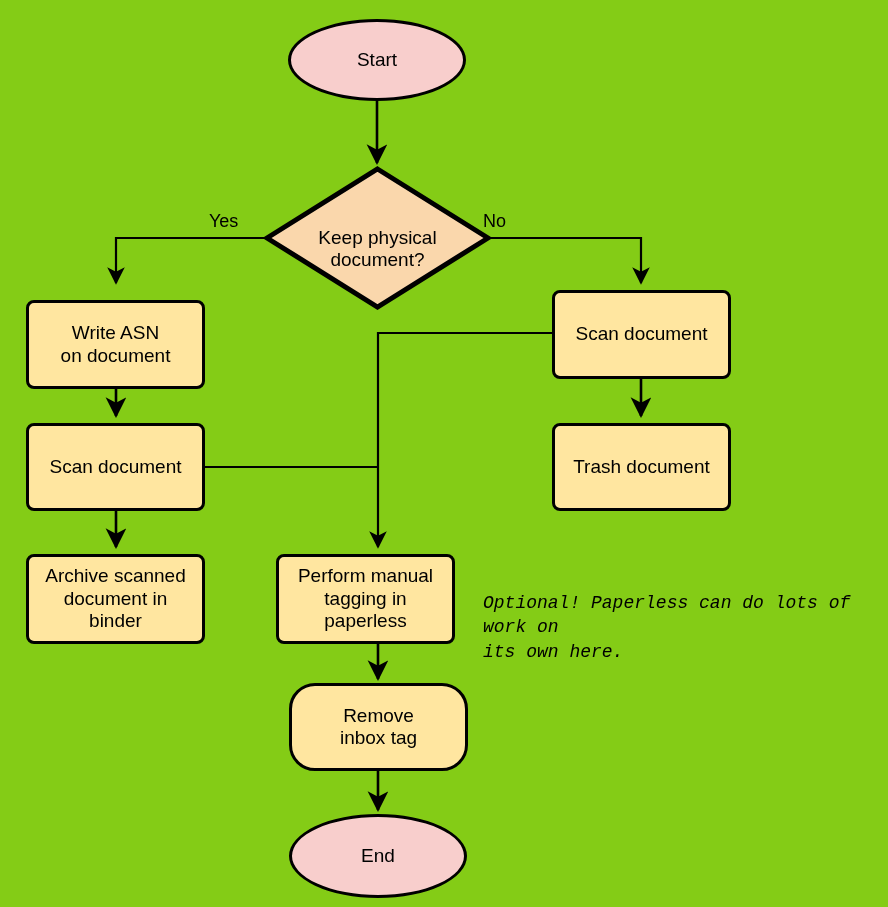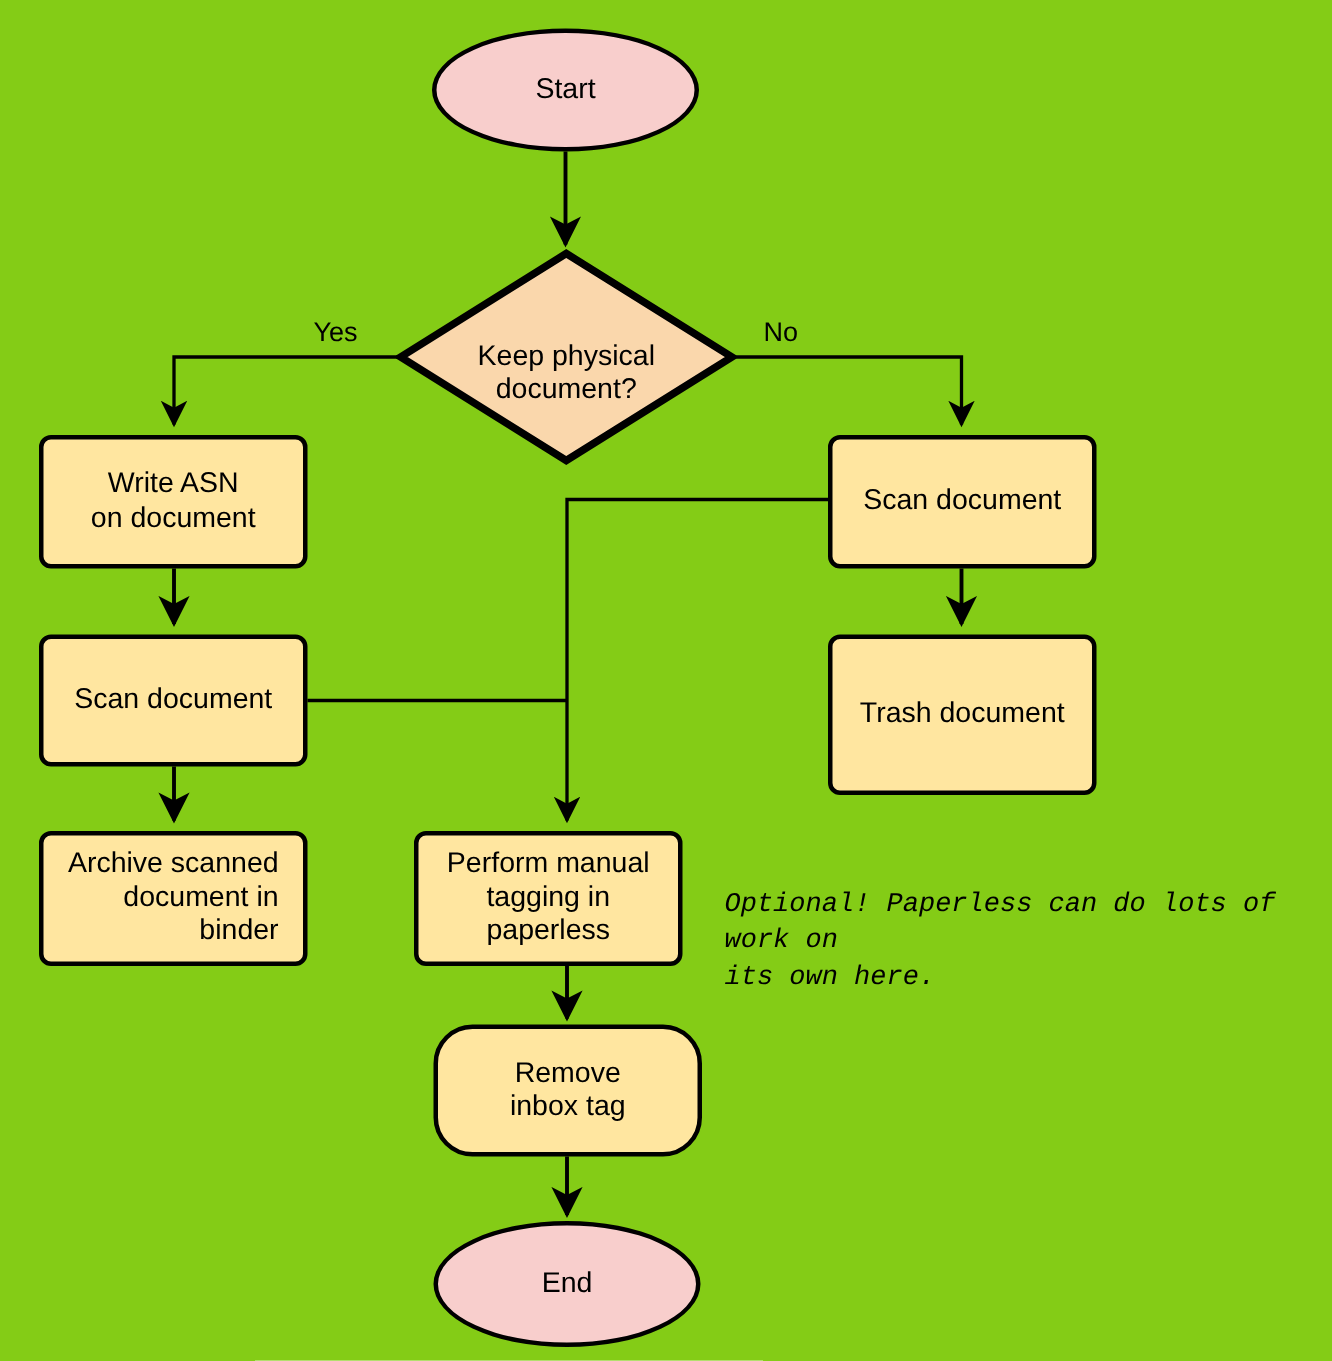--- a/index.html
+++ b/index.html
@@ -128,34 +128,34 @@
   <div class="node-decision-wrap" style="left:264px; top:166px; width:227px; height:144px;">
     <svg class="node-decision-shape" viewBox="0 0 227 144" preserveAspectRatio="none" xmlns="http://www.w3.org/2000/svg">
       <polygon points="113.5,3 224,72 113.5,141 3,72" fill="#fad7ac" stroke="#000000" stroke-width="5"></polygon>
     </svg>
     <div class="node-decision-label">Keep physical
 document?</div>
   </div>
 
   <div class="edge-label" style="left:209px; top:211px;">Yes</div>
 
-  <div class="edge-label" style="left:509px; top:211px;">No</div>
+  <div class="edge-label" style="left:483px; top:211px;">No</div>
 
-  <div class="node node-process" style="left:26px; top:290px; width:179px; height:89px;">Write ASN
+  <div class="node node-process" style="left:26px; top:300px; width:179px; height:89px;">Write ASN
 on document</div>
 
   <div class="node node-process" style="left:26px; top:423px; width:179px; height:88px;">Scan document</div>
 
-  <div class="node node-process" style="left:26px; top:554px; width:179px; height:90px;text-align:right;">Archive scanned
+  <div class="node node-process" style="left:26px; top:554px; width:179px; height:90px;">Archive scanned
 document in
 binder</div>
 
   <div class="node node-process" style="left:552px; top:290px; width:179px; height:89px;">Scan document</div>
 
-  <div class="node node-process" style="left:552px; top:423px; width:179px; height:107px;">Trash document</div>
+  <div class="node node-process" style="left:552px; top:423px; width:179px; height:88px;">Trash document</div>
 
   <div class="node node-process" style="left:276px; top:554px; width:179px; height:90px;">Perform manual
 tagging in
 paperless</div>
 
   <div class="node node-process" style="left:289px; top:683px; width:179px; height:88px;border-radius:26px;">Remove
 inbox tag</div>
 
   <div class="node node-terminator" style="left:289px; top:814px; width:178px; height:84px;">End</div>
 

